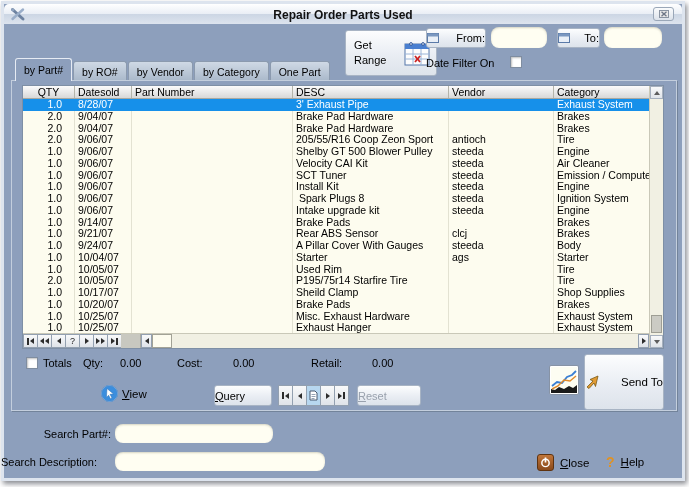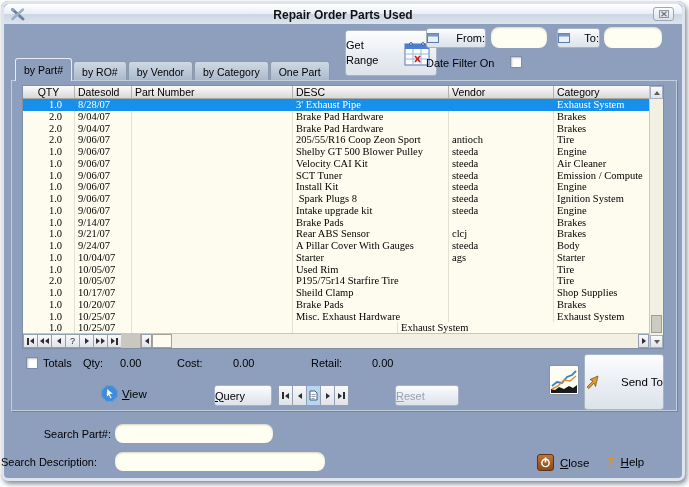--- a/index.html
+++ b/index.html
@@ -1,39 +1,39 @@
 <!DOCTYPE html>
 <html><head>
 <meta charset="utf-8">
 <style>
   html,body{margin:0;padding:0;width:689px;height:487px;background:#ffffff;
     font-family:"Liberation Sans", sans-serif; -webkit-font-smoothing:antialiased;}
   *{box-sizing:border-box;}
 
-  .window{position:absolute;left:1px;top:1px;width:684px;height:480px;border-radius:7px;
+  .window{position:absolute;left:1px;top:1px;width:684px;height:480px;border-radius:0;
     background:#8d9fbc;
     box-shadow:inset 0 0 0 3px #dde4ee, 2px 3px 5px rgba(45,50,60,.55);}
 
   
   .titlebar{position:absolute;left:3px;top:3px;right:3px;height:20px;border-radius:5px 5px 0 0;
     background:linear-gradient(#ffffff,#e9eef5 50%,#ccd6e4 52%,#dde4ee);}
   .title-text{position:absolute;left:0;right:0;top:4px;text-align:center;font-size:12px;
     font-weight:bold;color:#111;}
   .tool-icon{position:absolute;left:6px;top:3px;}
   .tb-close{position:absolute;right:8px;top:3px;width:21px;height:14px;border-radius:3px;
     background:linear-gradient(#fafbfc,#dce2ea);border:1px solid #9aa7b8;
     display:flex;align-items:center;justify-content:center;}
 
   
   .btn{position:absolute;background:linear-gradient(#fcfdfe,#e9edf3 55%,#dde3eb);
     border:1px solid #a8b4c4;border-radius:3px;color:#000;font-size:11px;
     display:flex;align-items:center;justify-content:space-between;}
   .hk{text-decoration:underline;}
 
-  .get-range{left:344px;top:29px;width:92px;height:46px;justify-content:flex-start;}
+  .get-range{left:344px;top:29px;width:92px;height:46px;justify-content:flex-start;padding-left:8px;}
   .get-range .gr-label{width:42px;line-height:1.35;}
   .get-range svg{position:absolute;right:5px;top:10px;}
 
   .from-btn{left:425px;top:27px;width:60px;height:20px;gap:4px;}
   .to-btn{left:556px;top:27px;width:43px;height:20px;gap:12px;}
 
   .tinput{position:absolute;background:#fffef2;border:none;border-radius:8px;font-size:11px;
     padding:0 7px;box-shadow:inset 0 1px 2px rgba(90,90,60,.25);outline:none;
     font-family:"Liberation Sans", sans-serif;}
   .from-input{left:490px;top:26px;width:56px;height:21px;}
@@ -55,21 +55,21 @@
   .panel{position:absolute;left:10px;top:79px;width:666px;height:331px;
     border:1px solid #c3cedd;box-shadow:1px 1px 0 #72839a;background:#8d9fbc;}
 
   
   .grid{position:absolute;left:21px;top:84px;width:642px;height:264px;border:1px solid #7e8fa5;
     background:#fdfcef;}
   .grid-header{position:absolute;left:0;top:0;right:14px;height:13px;display:flex;
     background:linear-gradient(#fbfbfb,#d8d8d8);border-bottom:1px solid #a8a8a0;}
   .hcell{font-size:10.5px;line-height:12px;color:#000;padding:0 3px;border-right:1px solid #b4b4aa;
     overflow:hidden;white-space:pre;}
-  .grid-body{position:absolute;left:0;top:13px;right:14px;bottom:15px;overflow:hidden;font-family:Liberation Serif, serif;}
+  .grid-body{position:absolute;left:0;top:13px;right:14px;bottom:15px;overflow:hidden;}
   .grow{display:flex;height:11.75px;}
   .cell{font-size:10.5px;line-height:11.75px;padding:0 3px;border-right:1px solid #e3e2d2;
     overflow:hidden;white-space:pre;color:#000;}
   .grow.selected .cell{background:#1690ea;color:#fff;border-right-color:#1690ea;}
   .c0{width:52px;text-align:right;padding-right:12px;}
   .c1{width:57px;}
   .c2{width:161px;}
   .c3{width:156px;}
   .c4{width:105px;}
   .c5{flex:1;border-right:none;}
@@ -115,21 +115,21 @@
 
   
   .view-wrap{position:absolute;left:100px;top:384px;display:flex;align-items:center;gap:4px;
     font-size:11.5px;color:#000;}
   .query-btn{left:213px;top:384px;width:58px;height:21px;}
   .qnav{position:absolute;left:277px;top:384px;display:flex;}
   .qnavb{width:15px;height:21px;background:linear-gradient(#f8f9fa,#dfe3e9);
     border:1px solid #93a0b0;margin-right:-1px;display:flex;align-items:center;
     justify-content:center;gap:1px;}
   .qnavb.current{background:#b7d7f0;}
-  .reset-btn{left:356px;top:384px;width:64px;height:21px;color:#99a1ad;margin-left:38px;}
+  .reset-btn{left:356px;top:384px;width:64px;height:21px;color:#99a1ad;}
   .chart-btn{left:548px;top:364px;width:30px;height:30px;background:#fff;
     border:1px solid #8793a5;border-radius:2px;padding:1px;}
   .sendto-btn{left:583px;top:353px;width:80px;height:56px;gap:6px;font-size:11.5px;}
 
   
   .spart-lbl{left:0px;top:427px;width:110px;text-align:right;}
   .spart-input{left:114px;top:423px;width:158px;height:19px;}
   .sdesc-lbl{left:0px;top:455px;width:110px;text-align:left;}
   .sdesc-input{left:114px;top:451px;width:210px;height:19px;}
 
@@ -371,20 +371,21 @@
           <div class="cell c1">10/25/07</div>
           <div class="cell c2"></div>
           <div class="cell c3">Misc. Exhaust Hardware</div>
           <div class="cell c4"></div>
           <div class="cell c5">Exhaust System</div>
         </div>
         <div class="grow">
           <div class="cell c0">1.0</div>
           <div class="cell c1">10/25/07</div>
           <div class="cell c2"></div>
+          <div class="cell c3">Exhaust Hanger</div>
           <div class="cell c4"></div>
           <div class="cell c5">Exhaust System</div>
         </div>
       </div>
 
     <div class="vscroll">
       <div class="sbtn">
           <span class="tu"></span>
         </div>
       <div class="vtrack">

